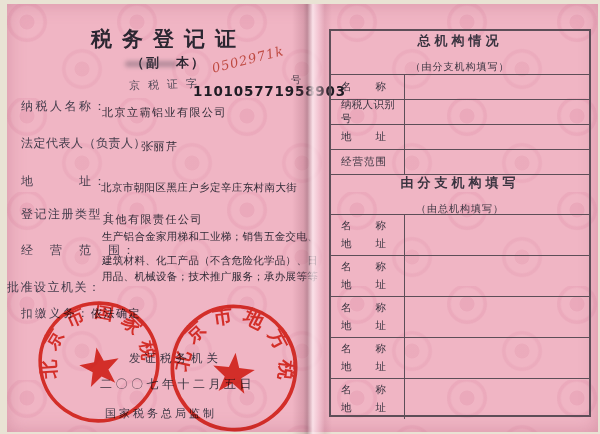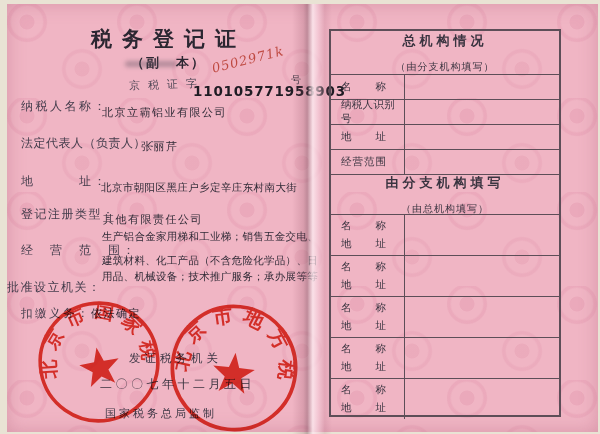--- a/index.html
+++ b/index.html
@@ -22,21 +22,21 @@
   #lp-title{left:84px;top:21px;font-size:21px;font-weight:bold;letter-spacing:10px;color:#2b2631;}
   #lp-sub{left:124px;top:50px;font-size:13px;font-weight:bold;letter-spacing:2px;color:#2b2631;}
   #hand-no{left:204px;top:48px;font-size:13px;font-style:italic;letter-spacing:1px;color:#bf4a42;transform:rotate(-14deg);}
   #smudge{position:absolute;left:118px;top:57px;width:52px;height:6px;background:rgba(90,78,92,.40);filter:blur(2px);border-radius:3px;}
   #cert-prefix{left:122px;top:73px;font-size:11px;letter-spacing:8px;color:#4f4756;transform:rotate(-2deg);}
   #cert-no{left:186px;top:79px;font-size:13.5px;font-weight:bold;letter-spacing:.8px;color:#1f1c24;font-family:"DejaVu Sans",sans-serif;}
   #cert-suffix{left:284px;top:69px;font-size:10px;color:#3a3440;}
   .stamp{position:absolute;mix-blend-mode:multiply;opacity:.95;}
   .stamp text{font-family:"DejaVu Serif",serif;font-weight:bold;}
   
-  #rpt{position:absolute;left:322px;top:25px;width:232px;height:388px;display:grid;
+  #rpt{position:absolute;left:322px;top:25px;width:262px;height:388px;display:grid;
        grid-template-columns:73px 1fr;
        grid-template-rows:43px 25px 25px 25px 25px 40px repeat(5,41px);
        border:2px solid #5d4e58;box-sizing:border-box;color:#3a3440;}
   #rpt .hdr{grid-column:1/3;display:flex;flex-direction:column;align-items:center;justify-content:center;}
   #rpt .hdr .h1{font-size:13px;font-weight:bold;letter-spacing:4px;}
   #rpt .hdr .h2{font-size:10px;letter-spacing:1px;margin-top:10px;}
   #rpt .lc{border-top:1px solid #5d4e58;display:flex;align-items:center;padding-left:10px;font-size:10.5px;letter-spacing:1px;box-sizing:border-box;}
   #rpt .vc{border-top:1px solid #5d4e58;border-left:1px solid #5d4e58;box-sizing:border-box;}
   #rpt .hdr.b{border-top:1px solid #5d4e58;}
   #rpt .blk{border-top:1px solid #5d4e58;display:flex;flex-direction:column;justify-content:space-evenly;padding-left:10px;font-size:10.5px;letter-spacing:1px;box-sizing:border-box;}

